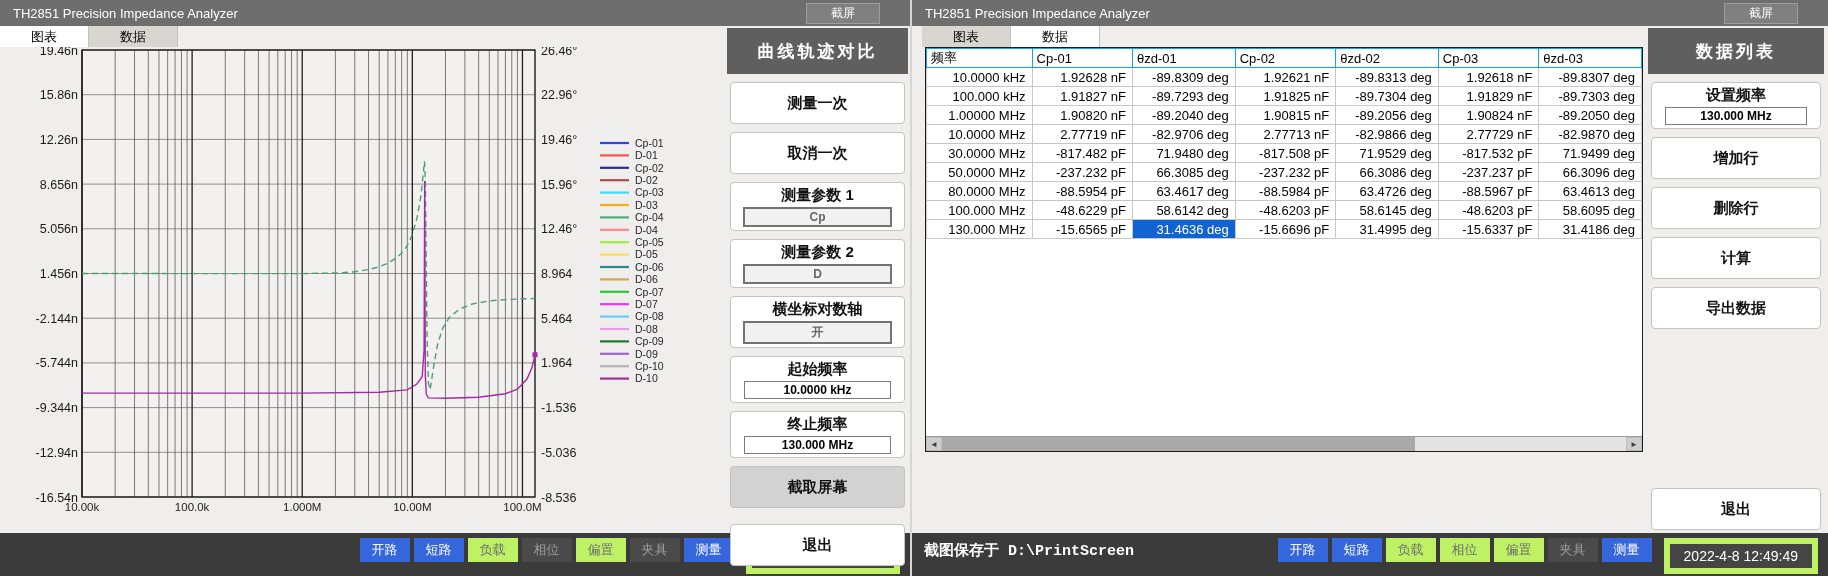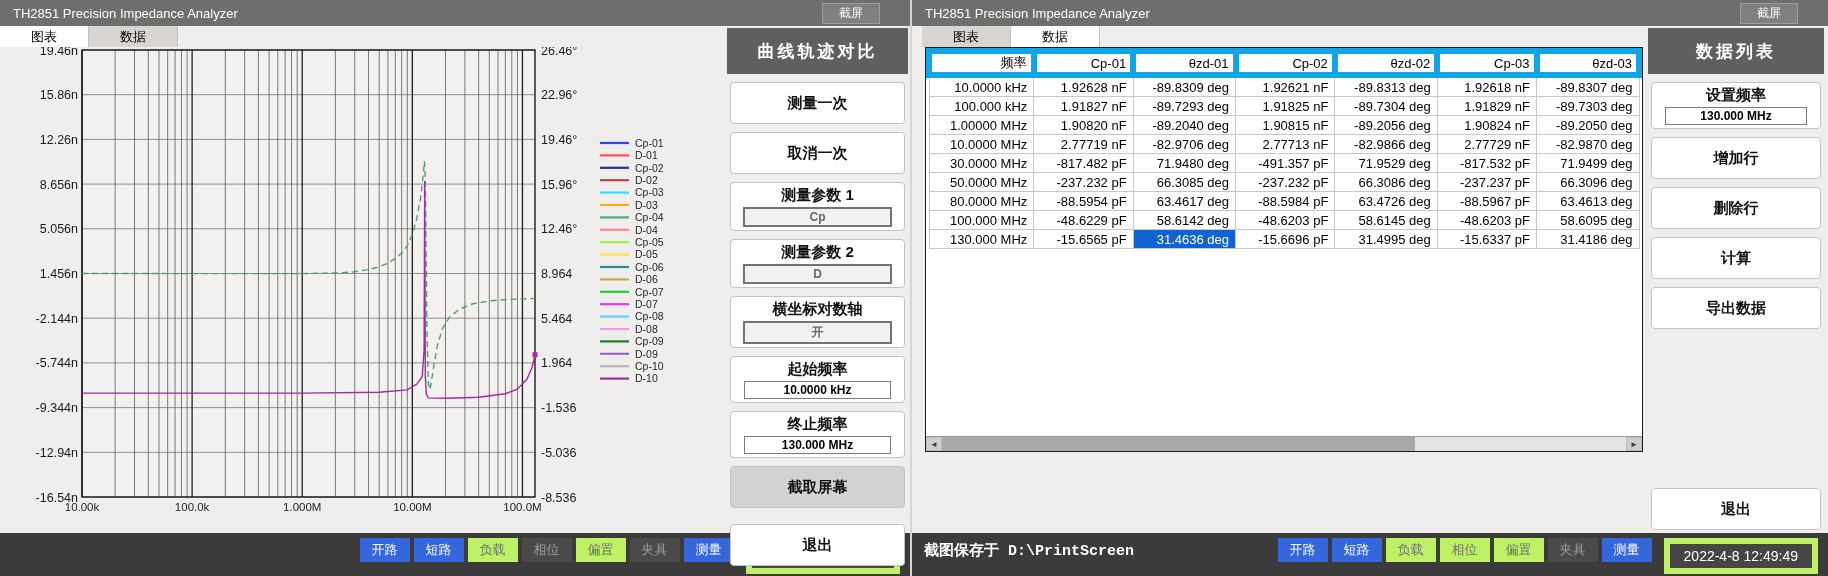--- a/index.html
+++ b/index.html
@@ -5,21 +5,21 @@
   html,body{margin:0;padding:0;background:#2b2b2b;font-family:"Liberation Sans",sans-serif;}
   .root{width:1828px;height:576px;display:flex;overflow:hidden;}
   .window{height:576px;display:flex;flex-direction:column;background:#efeeec;}
   #win-left{width:910px;}
   #win-right{width:916px;}
   .win-divider{width:2px;background:#d6d6d6;}
   
   .titlebar{height:26px;background:#6e6e6e;display:flex;align-items:center;padding:0 0 0 13px;flex:none;}
   .title{color:#ffffff;font-size:13px;}
   .cap-btn{margin-left:auto;margin-right:30px;background:#808080;border:1px solid #9d9d9d;color:#fff;
-           font-size:12px;padding:1px 16px;cursor:default;}
+           font-size:12px;padding:1px 24px;cursor:default;}
   
   .main{flex:1;position:relative;background:#efeeec;}
   .tabbar{position:absolute;top:0;left:0;height:21px;display:flex;}
   .tab{width:88px;height:21px;display:flex;align-items:center;justify-content:center;
        font-size:13px;color:#000;background:#d9d6d1;border-right:1px solid #c2c2c2;}
   .tab.active{background:#ffffff;}
   
   #chart-svg{position:absolute;left:0;top:21px;}
   
   .panel{position:absolute;display:flex;flex-direction:column;}
@@ -30,21 +30,21 @@
         align-items:center;justify-content:center;padding:3px 4px;min-height:34px;flex:none;cursor:default;}
   .pbtn.pressed{background:#d2d2d2;}
   .pbtn-label{font-size:15px;font-weight:bold;color:#111;white-space:nowrap;}
   .pbtn-value{margin-top:2px;width:88%;text-align:center;font-size:12px;font-weight:bold;color:#666;
               background:#f1f1f1;border:2px solid #737373;padding:1px 0;}
   .pbtn-value.input{background:#ffffff;border:1px solid #7a7a7a;color:#000;}
   .spacer{flex:1;}
   
   .table-wrap{position:absolute;background:#ffffff;border:1px solid #1c1c1c;display:flex;flex-direction:column;overflow:hidden;}
   table{border-collapse:collapse;font-size:13px;table-layout:fixed;}
-  th{font-weight:normal;border:6px solid #0ea5e9;height:18px;text-align:right;padding:0 4px;white-space:nowrap;}
+  th{font-weight:normal;border:1px solid #0ea5e9;height:18px;text-align:left;padding:0 4px;white-space:nowrap;}
   td{border:1px solid #c7c7c7;height:18px;text-align:right;padding:0 6px;white-space:nowrap;}
   td.sel{background:#1263d2;color:#ffffff;}
   .table-empty{flex:1;}
   .hscroll{height:14px;background:#e4e4e4;display:flex;border-top:1px solid #9a9a9a;flex:none;}
   .harrow{width:14px;background:#cdcdcd;border:1px solid #bdbdbd;font-size:8px;display:flex;align-items:center;justify-content:center;color:#3c3c3c;}
   .hthumb{width:66%;background:#a9a9a9;}
   .htrack{flex:1;}
   
   .statusbar{height:38px;background:#3b3b3b;display:flex;align-items:flex-start;padding:5px 10px 0 12px;gap:4px;flex:none;}
   .smsg{color:#ffffff;font-size:15px;font-weight:bold;height:24px;display:flex;align-items:center;font-family:"Liberation Mono","Liberation Sans",monospace;}
@@ -304,21 +304,21 @@
                 <td>-82.9706 deg</td>
                 <td>2.77713 nF</td>
                 <td>-82.9866 deg</td>
                 <td>2.77729 nF</td>
                 <td>-82.9870 deg</td>
               </tr>
               <tr>
                 <td>30.0000 MHz</td>
                 <td>-817.482 pF</td>
                 <td>71.9480 deg</td>
-                <td>-491.357 pF</td>
+                <td>-817.508 pF</td>
                 <td>71.9529 deg</td>
                 <td>-817.532 pF</td>
                 <td>71.9499 deg</td>
               </tr>
               <tr>
                 <td>50.0000 MHz</td>
                 <td>-237.232 pF</td>
                 <td>66.3085 deg</td>
                 <td>-237.232 pF</td>
                 <td>66.3086 deg</td>

